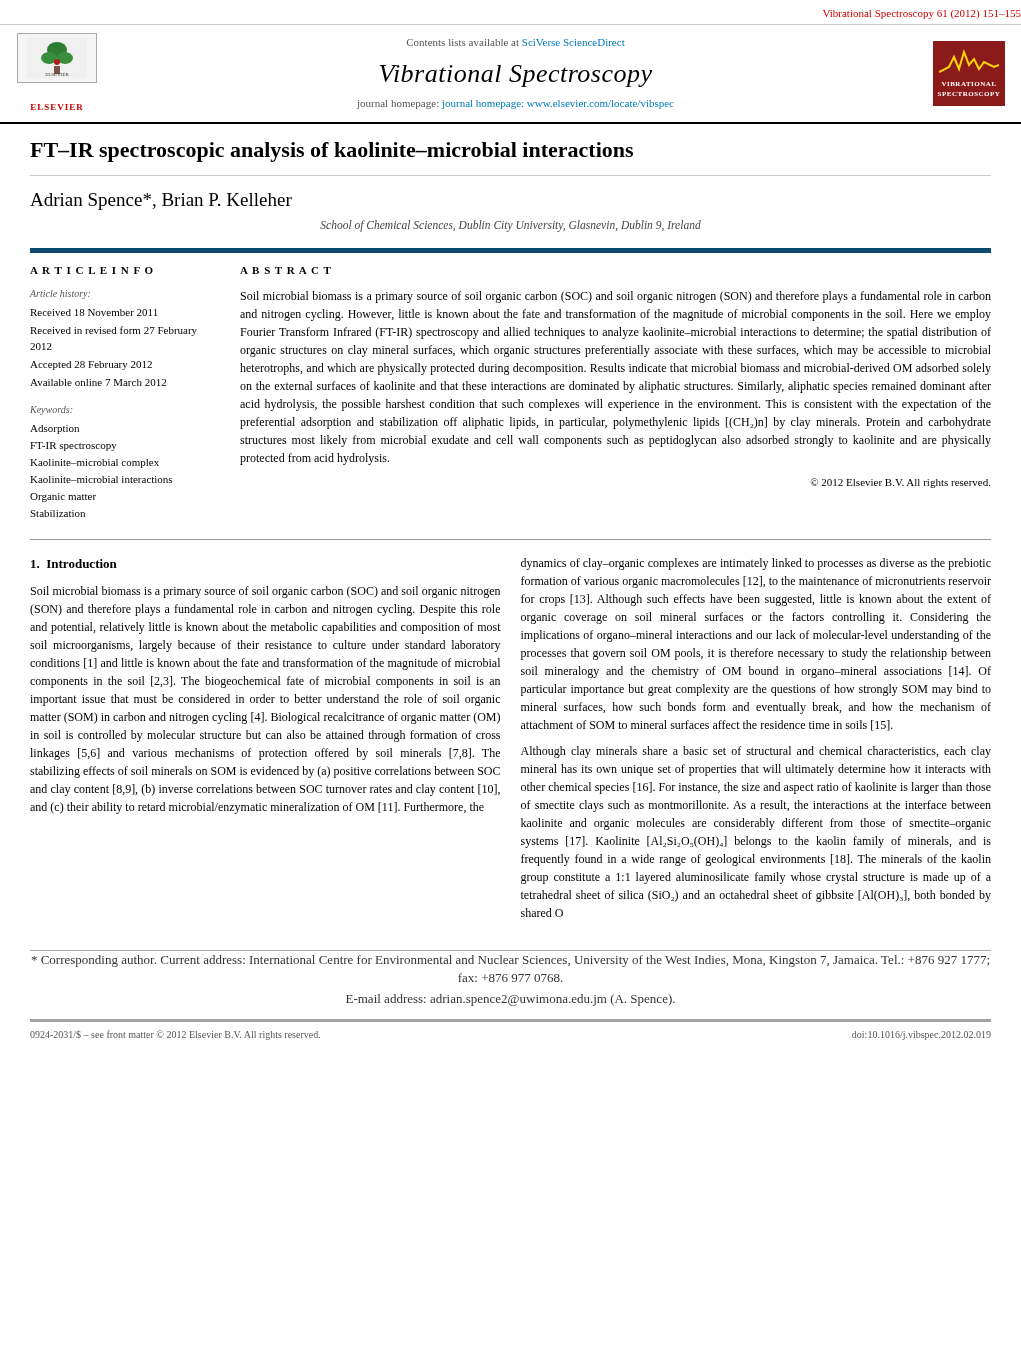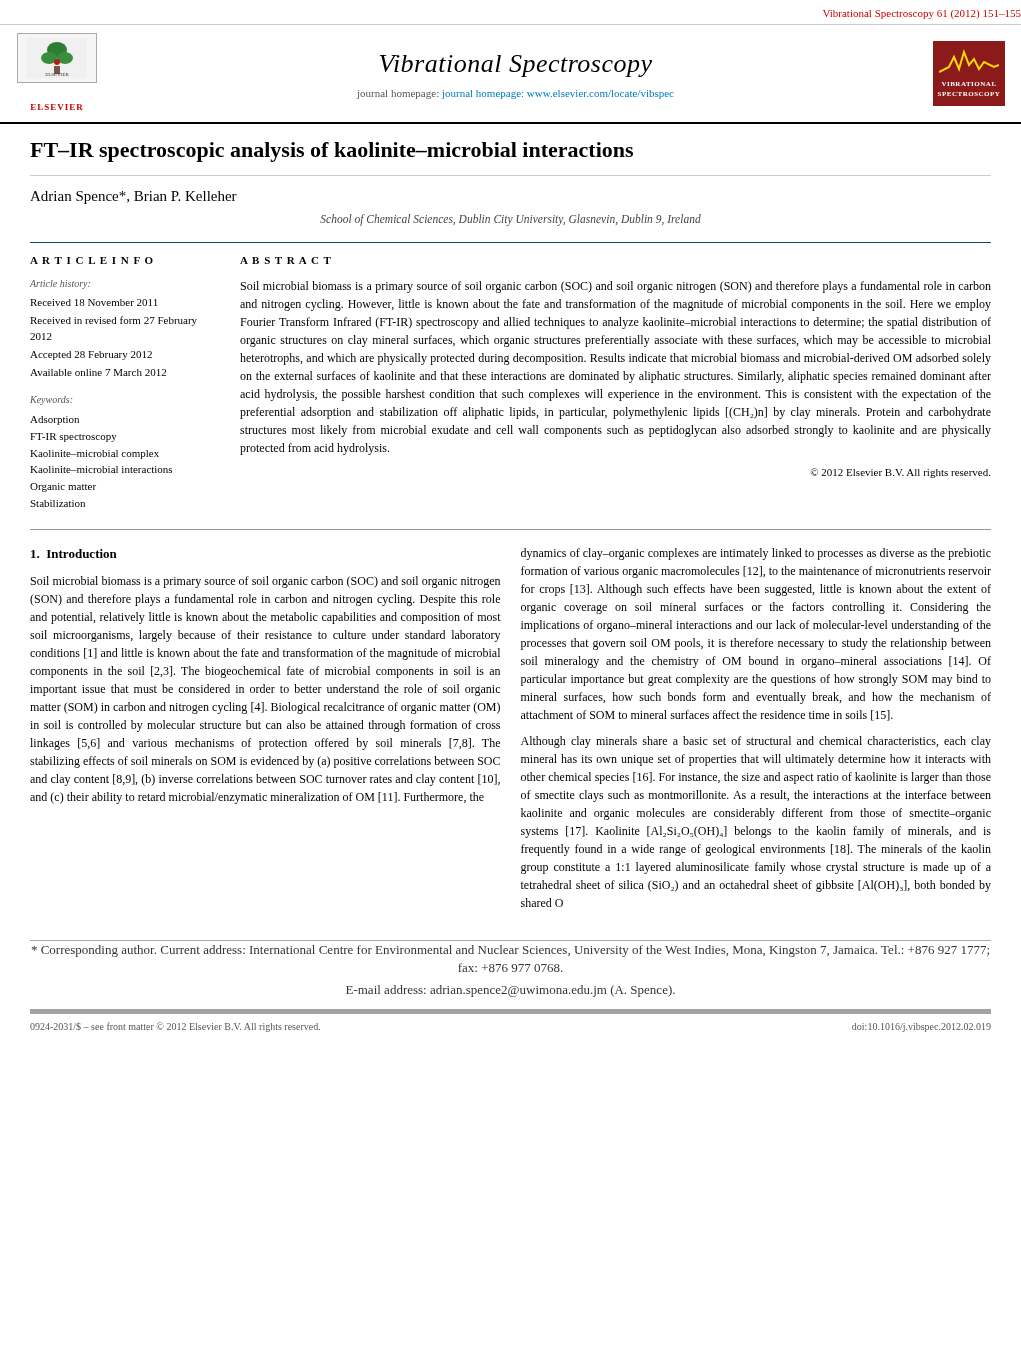--- a/index.html
+++ b/index.html
@@ -115,38 +115,38 @@
       font-size: 22px;
       font-weight: bold;
       color: #000;
       margin-bottom: 10px;
       line-height: 1.3;
       border-bottom: 1px solid #ccc;
       padding-bottom: 10px;
     }
 
     .article-authors {
-      font-size: 15px;
+      font-size: 19px;
       margin-bottom: 4px;
       color: #000;
     }
 
     .article-affiliation {
       font-size: 11.5px;
       font-style: italic;
       color: #444;
       margin-bottom: 14px;
       text-align: center;
     }
 
     
     .two-col-section {
       display: flex;
       gap: 20px;
-      border-top: 1px solid #0c4a6e;
+      border-top: 5px solid #0c4a6e;
       padding-top: 10px;
       margin-bottom: 16px;
     }
 
     .article-info-col {
       width: 190px;
       flex-shrink: 0;
       font-size: 11.5px;
     }
 
@@ -245,21 +245,21 @@
       font-size: 13px;
       color: #333;
       text-align: center;
     }
     .footnote-area p {
       margin-bottom: 3px;
       line-height: 1.4;
     }
 
     .page-footer {
-      border-top: 5px solid #a3a3a3;
+      border-top: 3px solid #a3a3a3;
       padding-top: 6px;
       margin-top: 10px;
       font-size: 10px;
       color: #555;
       display: flex;
       justify-content: space-between;
     }
   </style>
 </head>
 <body>
@@ -282,20 +282,23 @@
         <rect x="27" y="28" width="6" height="8" fill="#795548"></rect>
 
         <circle cx="30" cy="24" r="3" fill="#b71c1c"></circle>
         <text x="30" y="38" text-anchor="middle" font-size="5" fill="#333">ELSEVIER</text>
       </svg>
     </div>
     <div class="elsevier-text">ELSEVIER</div>
   </div>
 
   <div class="journal-center">
+    <div class="sciverse-line">
+      Contents lists available at <span style="color:#007bbb;cursor:pointer;">SciVerse ScienceDirect</span>
+    </div>
     <div class="journal-title-main">Vibrational Spectroscopy</div>
     <div class="homepage-line">
       journal homepage: <span style="color:#007bbb;cursor:pointer;">journal homepage: www.elsevier.com/locate/vibspec</span>
     </div>
   </div>
 
   <div class="journal-logo-right">
     <div class="logo-box-right">
       <svg width="60" height="30" viewBox="0 0 60 30">
         <polyline points="0,25 10,20 15,10 20,22 25,5 30,18 35,12 40,22 45,15 55,20 60,18" stroke="#ffd700" stroke-width="2" fill="none"></polyline>

